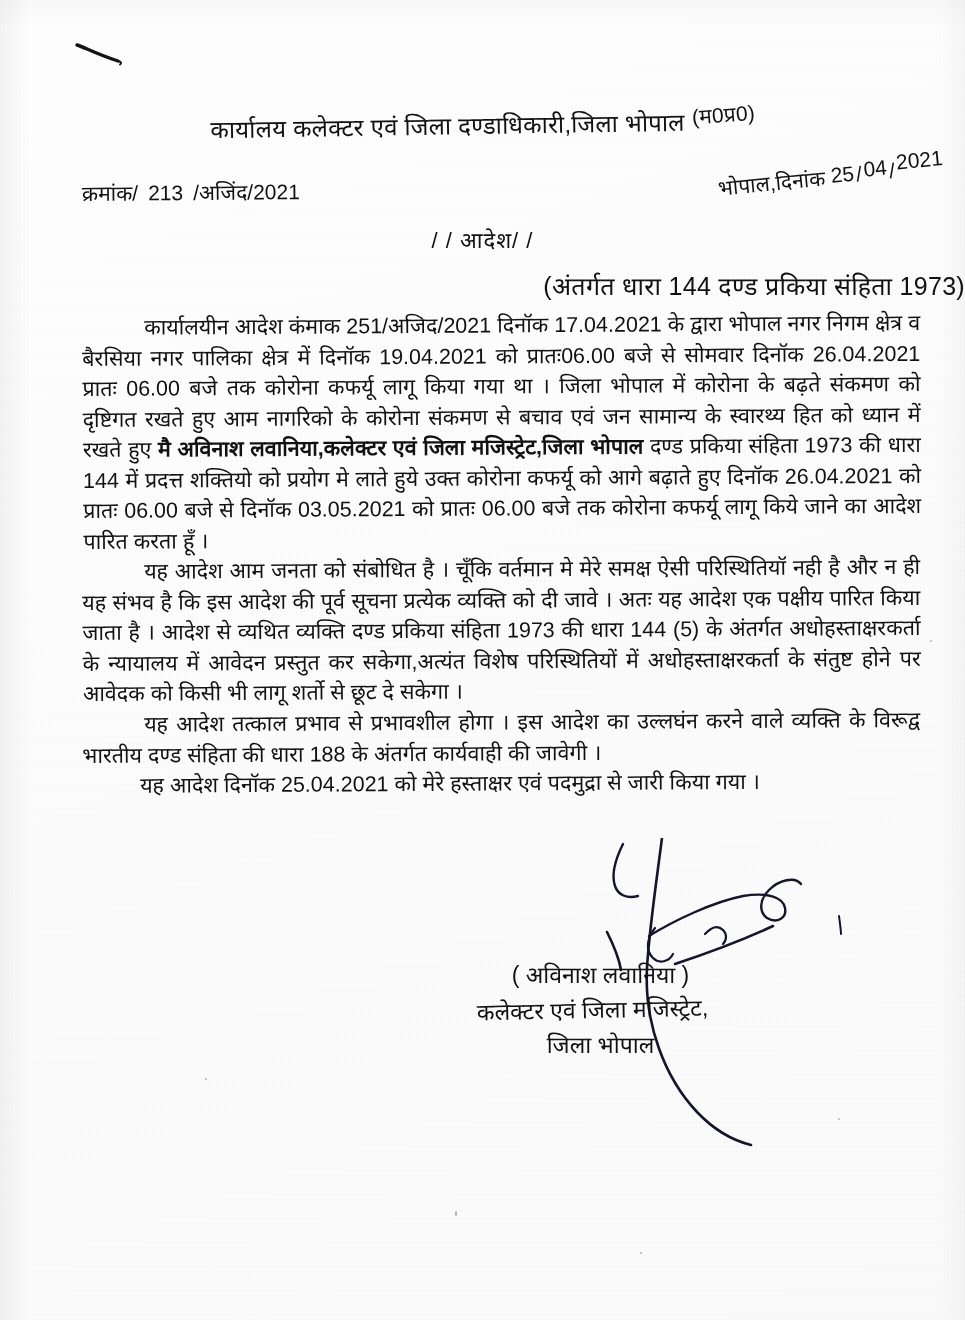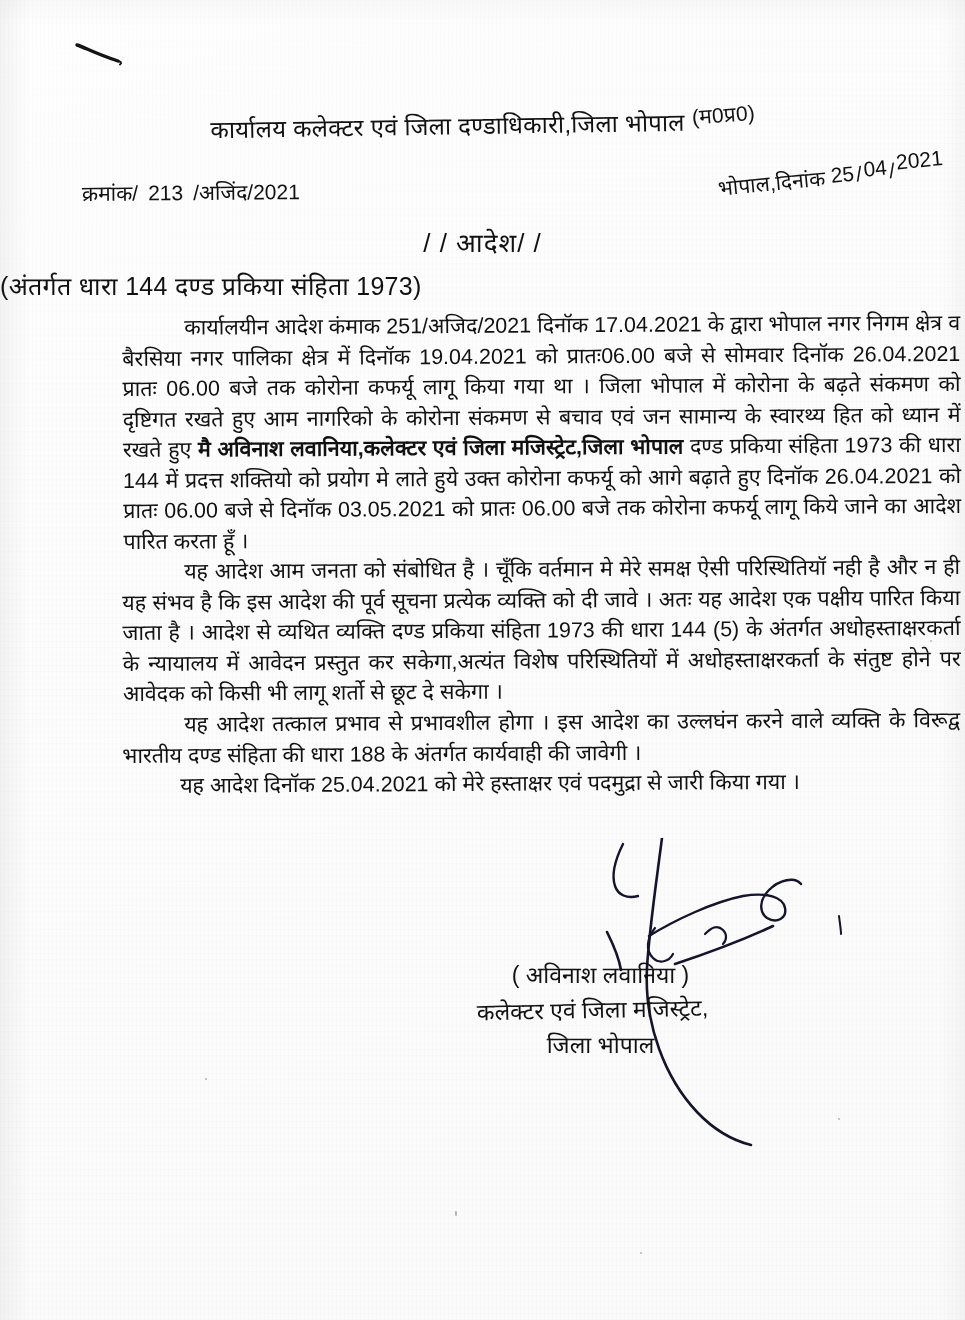--- a/index.html
+++ b/index.html
@@ -80,43 +80,42 @@
   #place-date-line .sl { display:inline-block; padding:0 2px; transform: translateY(-1px); }
   #place-date-line .d2 { display:inline-block; transform: translateY(-5px); }
   #place-date-line .d3 { display:inline-block; transform: translateY(-9px); }
 
   
   #order-heading {
     position: absolute;
     left: 0; right: 0;
     top: 224px;
     text-align: center;
-    font-size: 26px;
+    font-size: 22px;
     letter-spacing: 1px;
   }
   #order-subheading {
     position: absolute;
     left: 0; right: 0;
     top: 268px;
-    text-align: left;
+    text-align: right;
     font-size: 25px;
     letter-spacing: 0.3px;
   }
 
   
   #body-block {
     position: absolute;
     left: 82px;
     top: 313px;
     width: 838px;
     font-size: 21.5px;
     line-height: 30.5px;
     text-align: justify;
     text-justify: inter-word;
-    margin-left: 40px;
   }
   #body-block p {
     margin: 0 0 0 0;
     text-indent: 62px;
     text-align: justify;
   }
   #body-block p.tight { text-indent: 58px; }
   #body-block b { font-weight: 700; }
 
   

